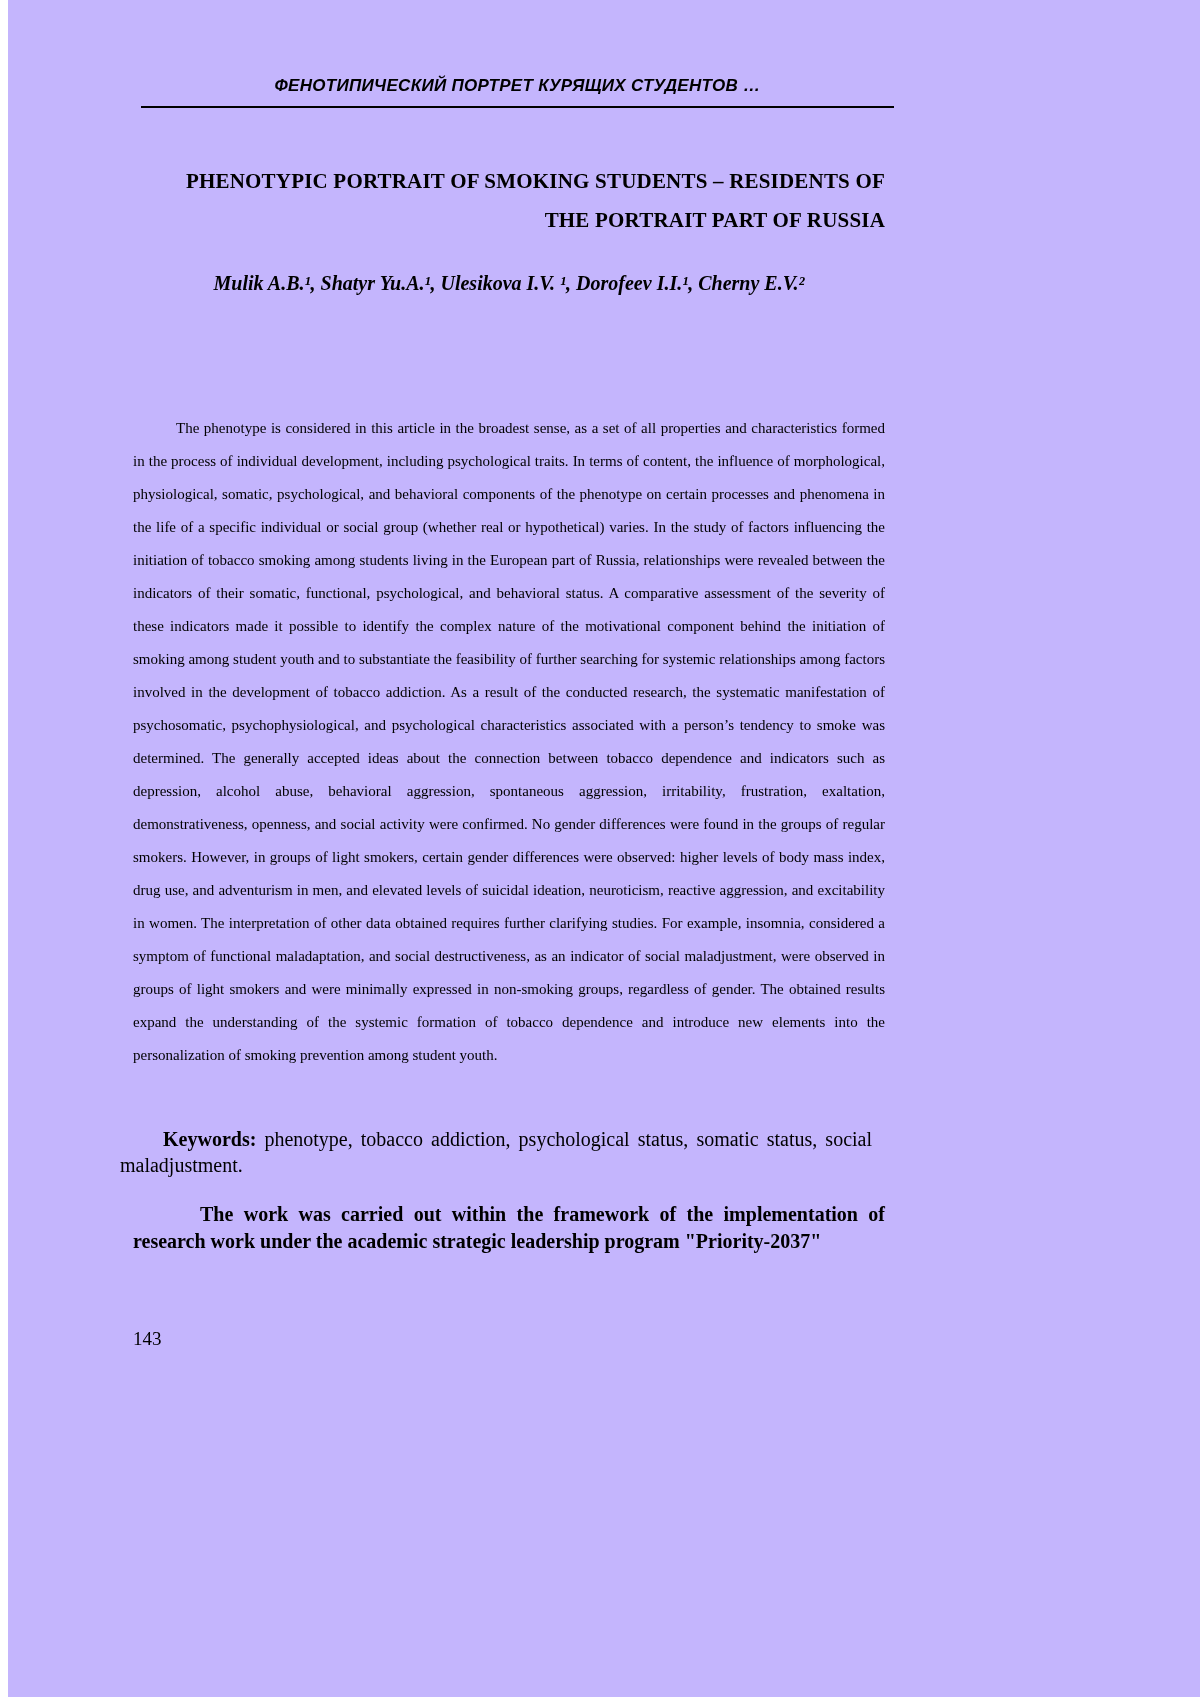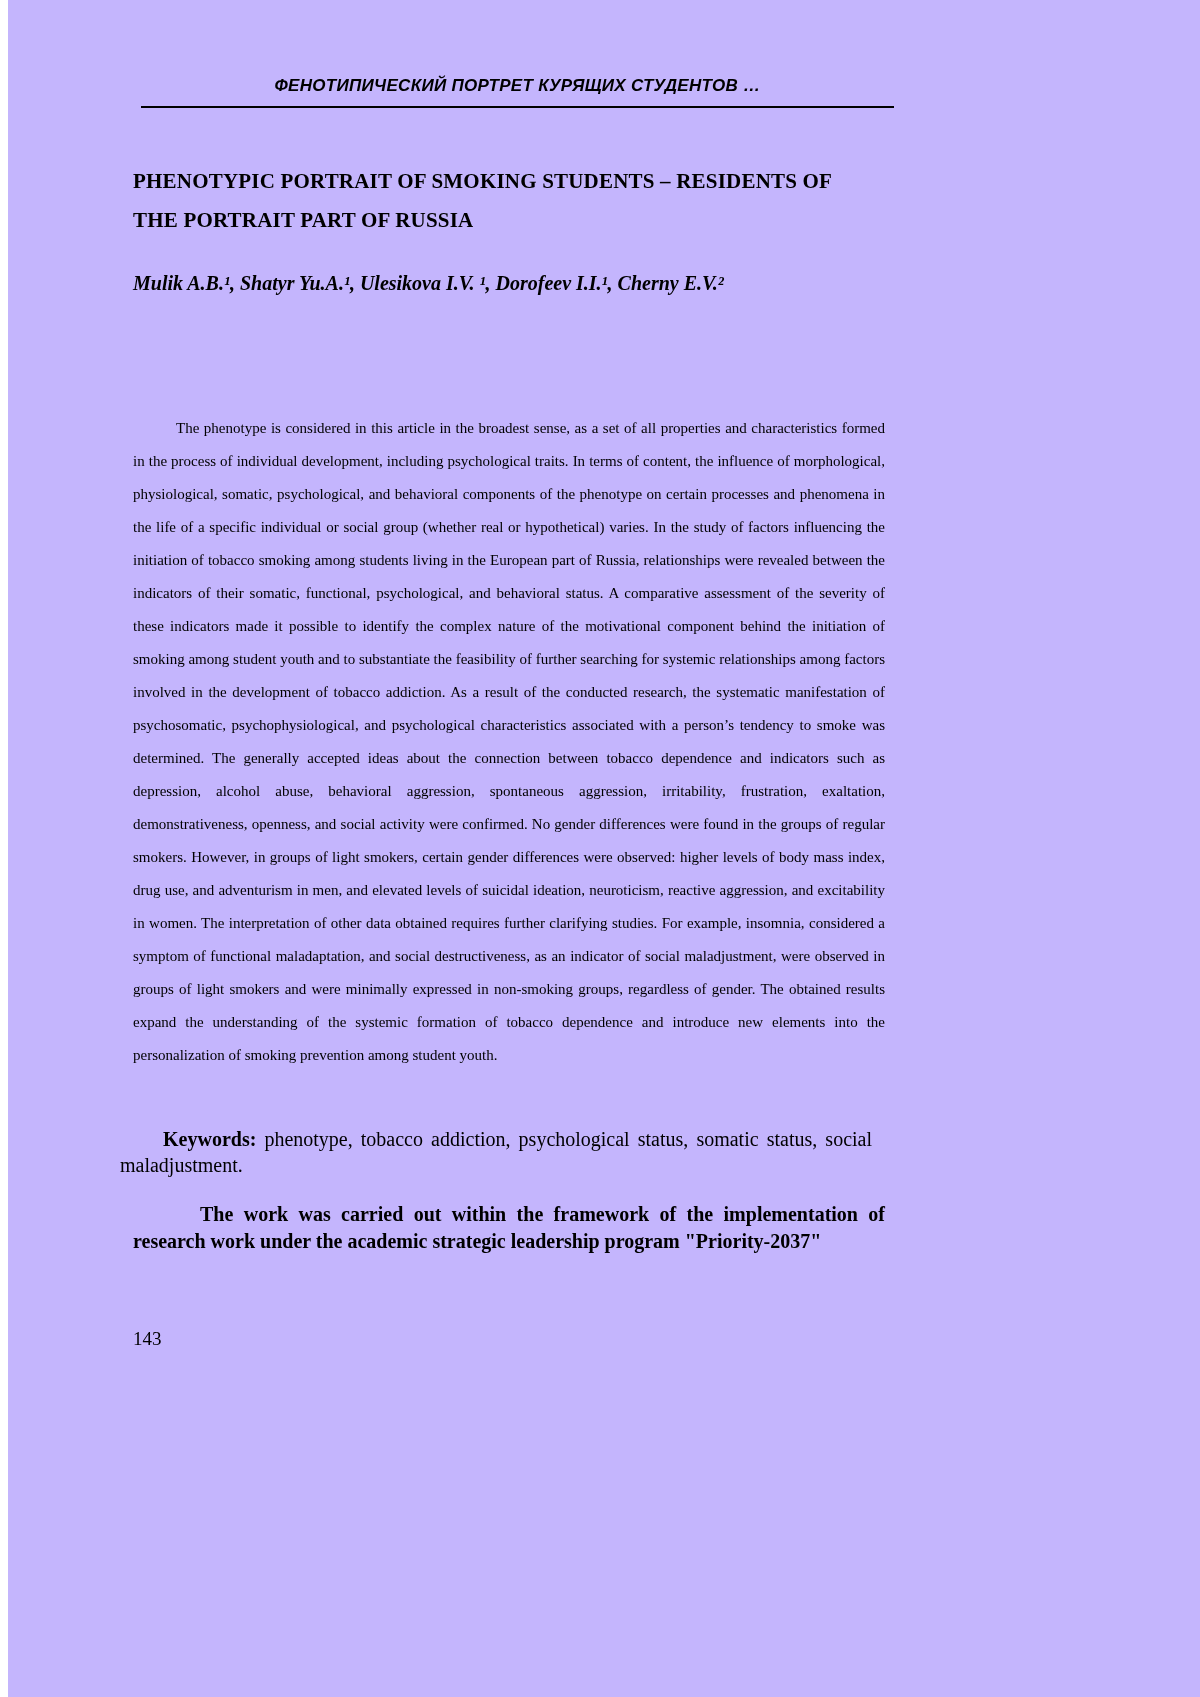--- a/index.html
+++ b/index.html
@@ -32,33 +32,33 @@
     top: 106px;
     left: 133px;
     width: 753px;
     border-top: 2px solid #000000;
   }
   .article-title {
     position: absolute;
     top: 167px;
     left: 125px;
     width: 752px;
-    text-align: left;
+    text-align: right;
     font-weight: bold;
     font-size: 21px;
     letter-spacing: 0.2px;
   }
   .article-title .title-line { line-height: 28px; }
   .article-title .title-line + .title-line { margin-top: 11px; }
   .authors-line {
     position: absolute;
     top: 272px;
     left: 125px;
     width: 752px;
-    text-align: left;
+    text-align: center;
     font-weight: bold;
     font-style: italic;
     font-size: 20px;
     white-space: nowrap;
   }
   .affiliations {
     position: absolute;
     top: 323px;
     left: 168px;
     width: 709px;

